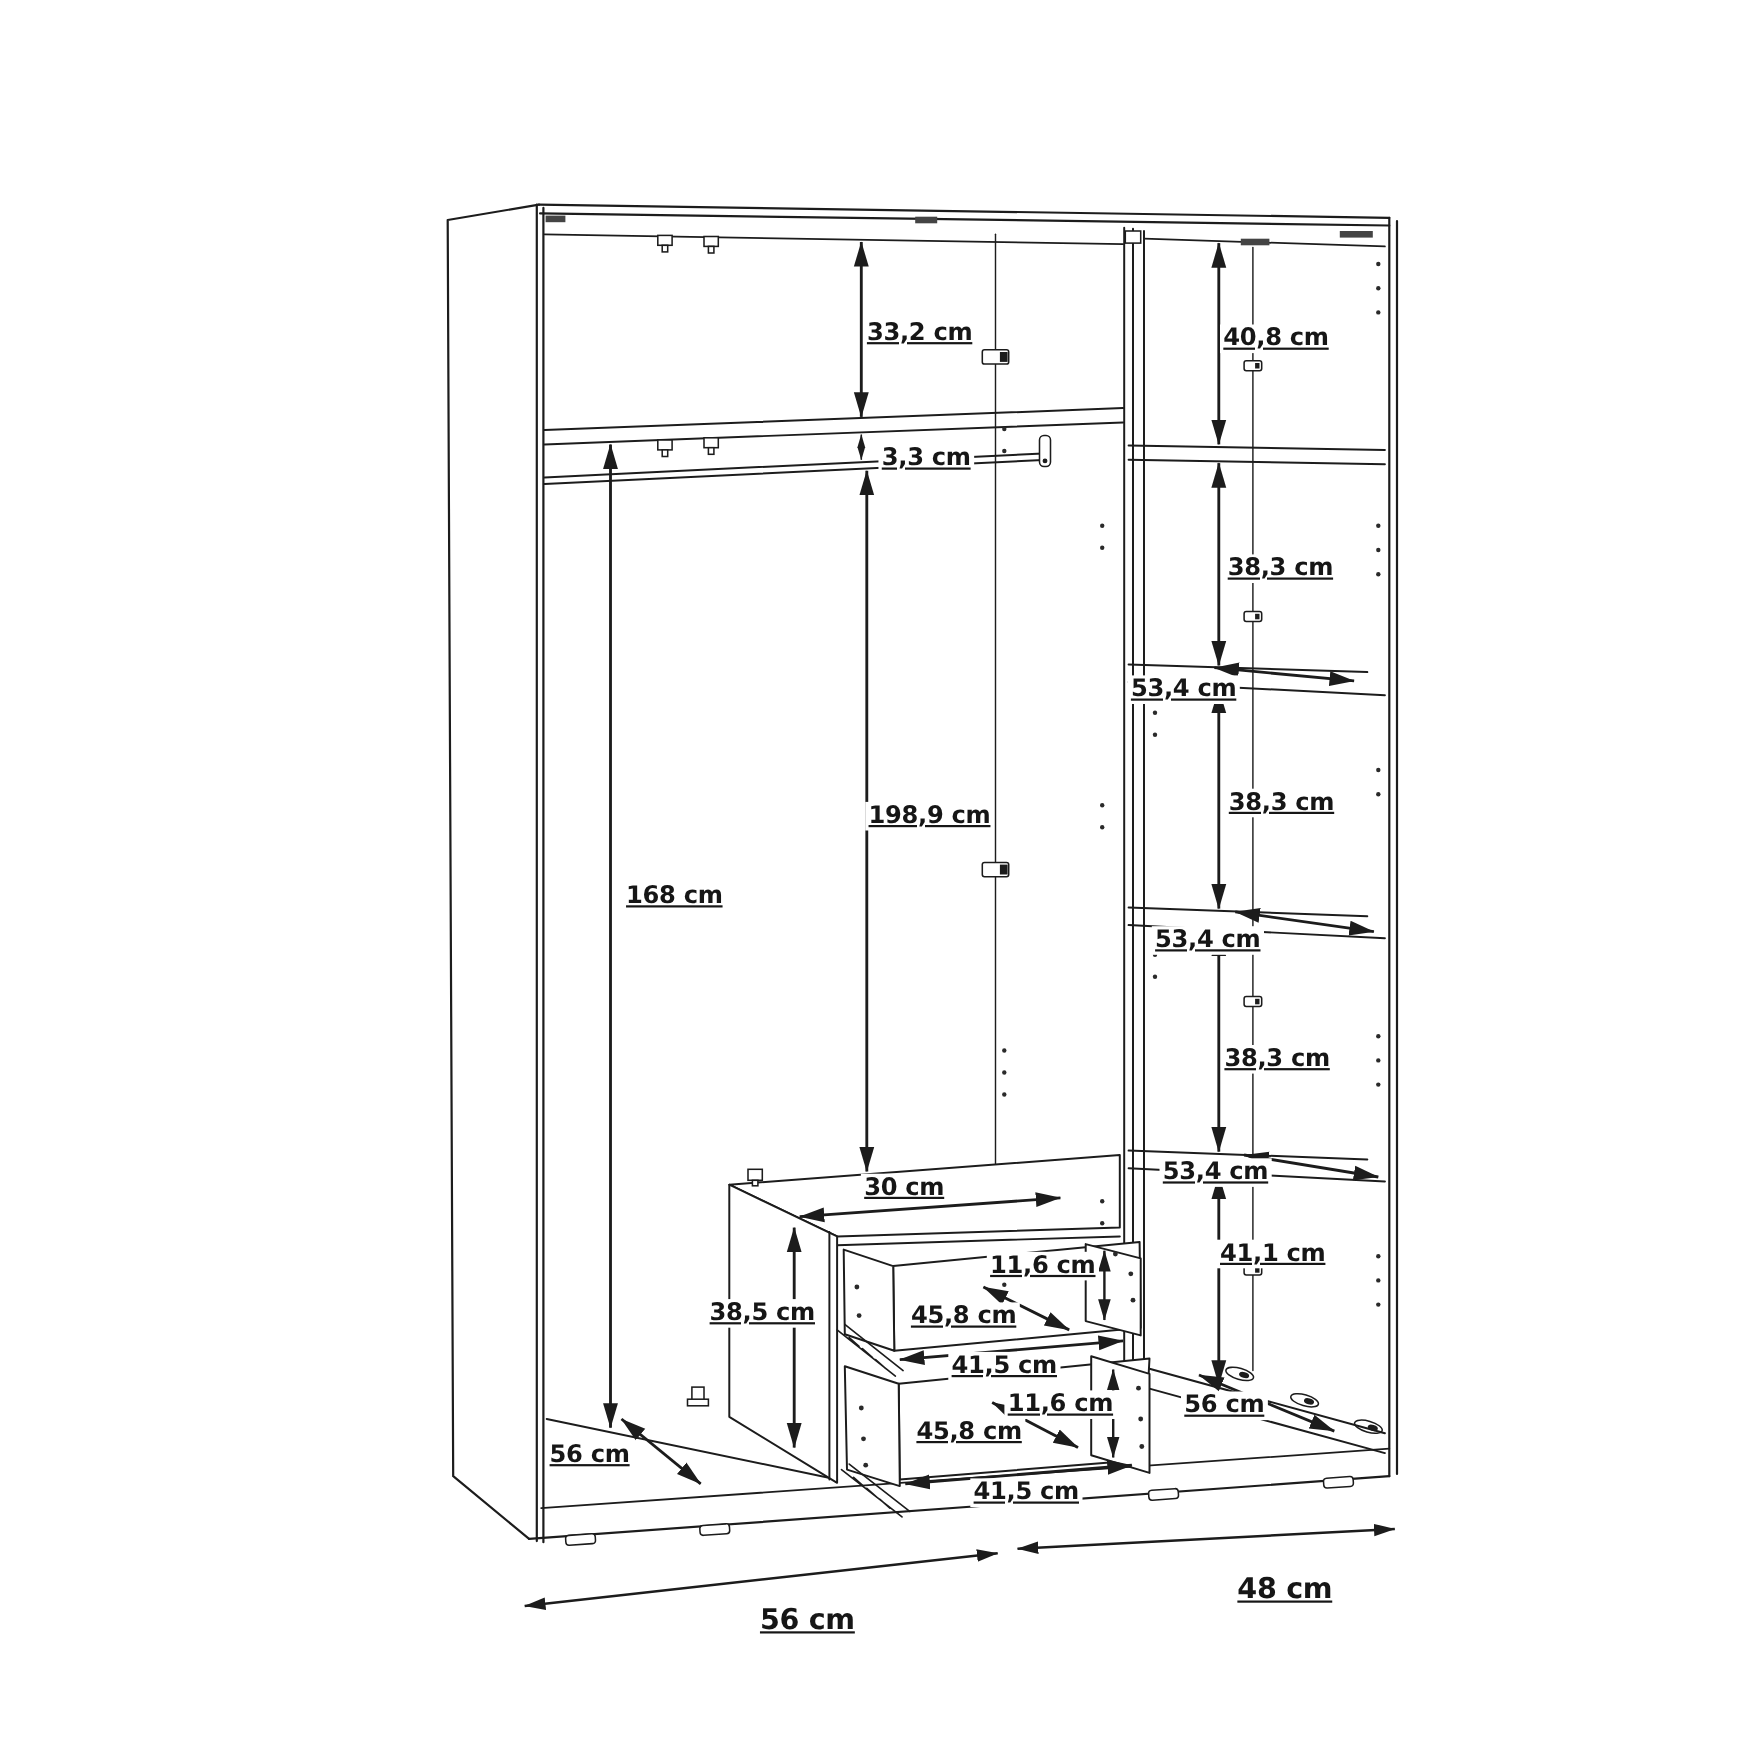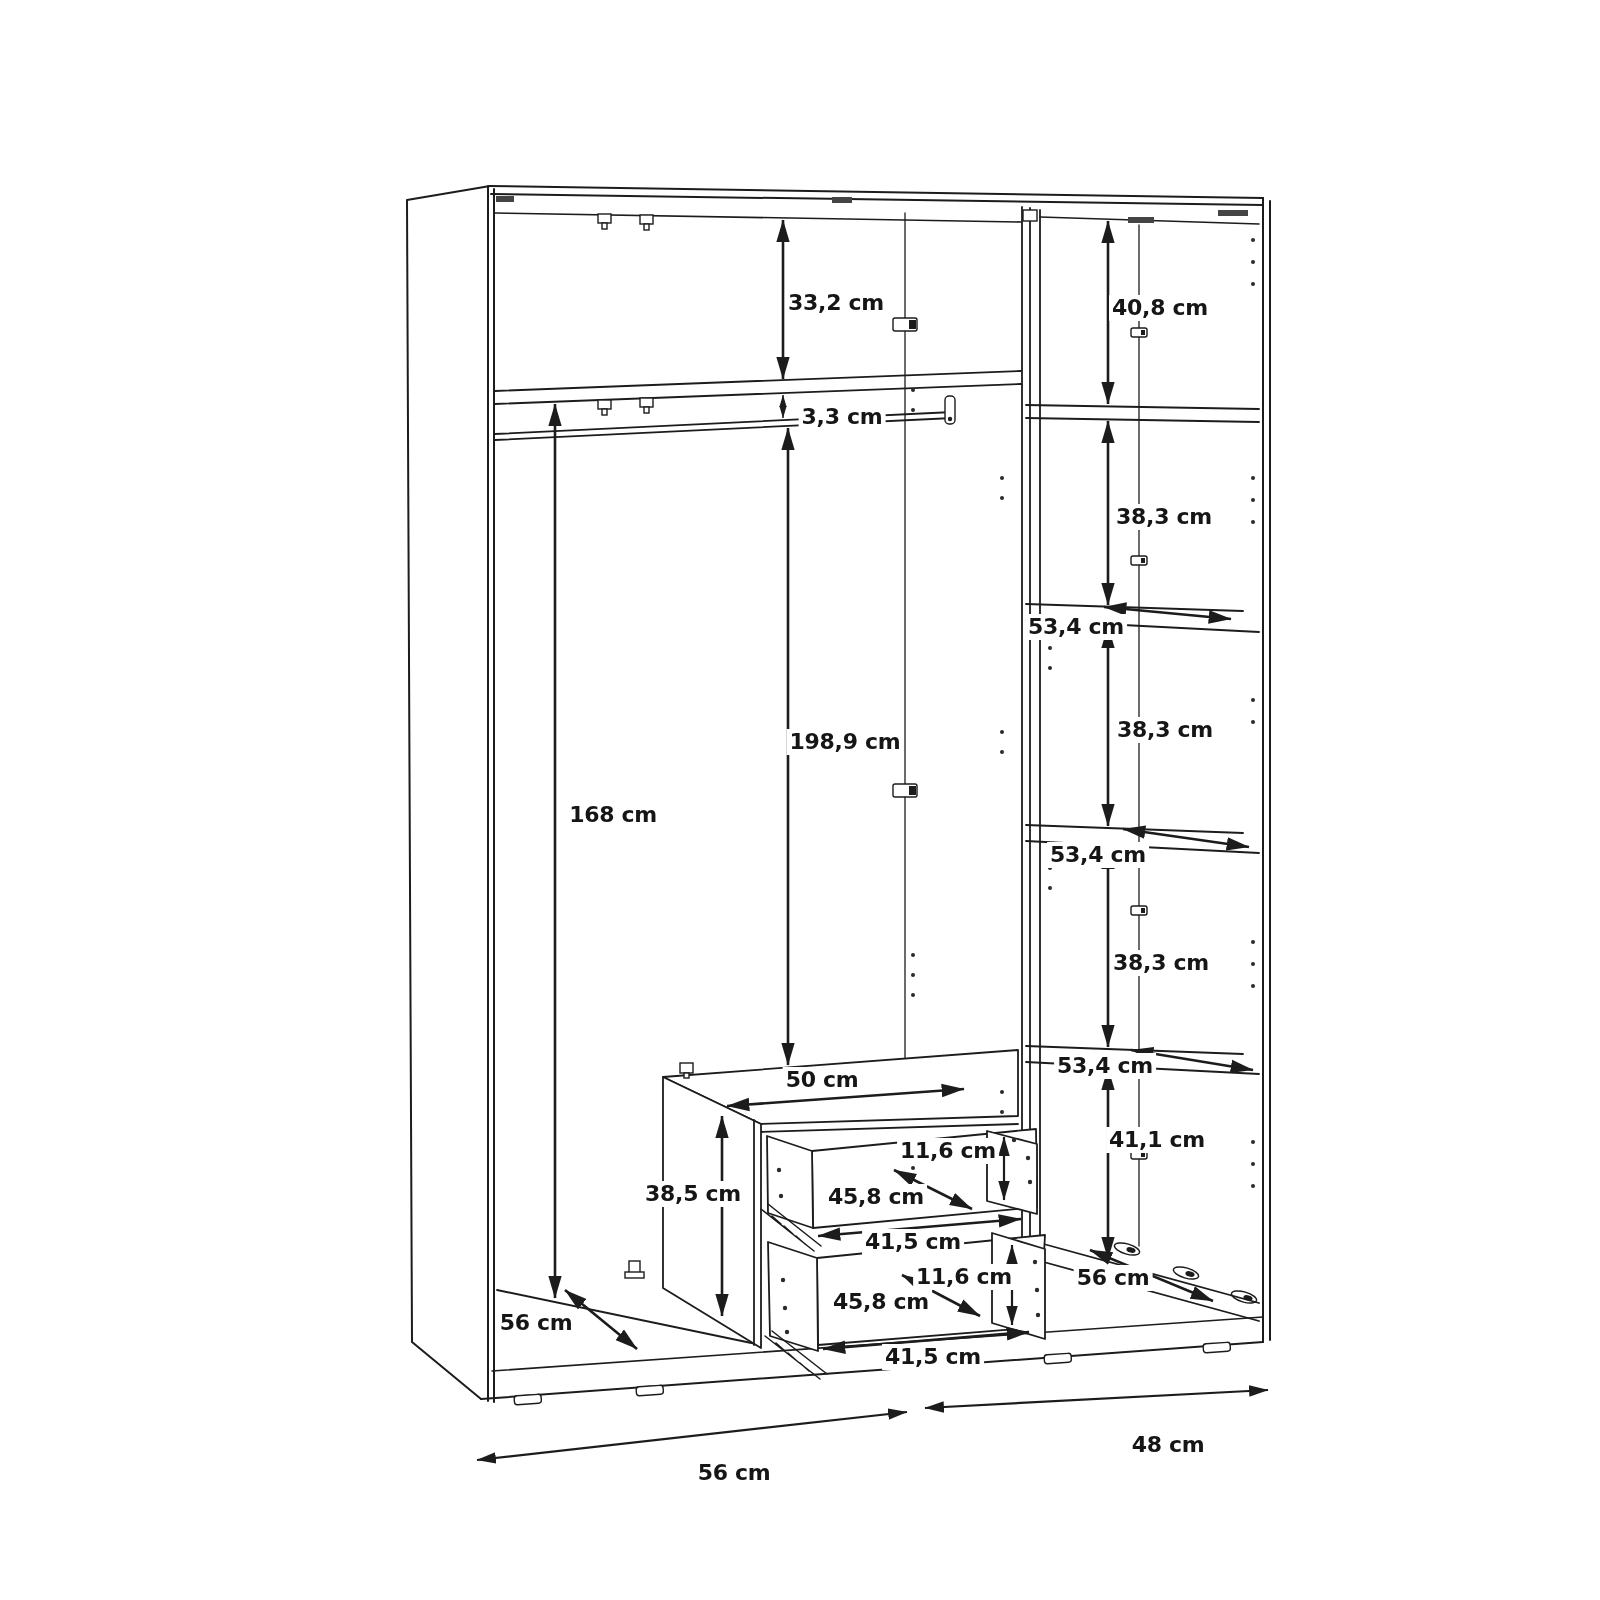--- a/index.html
+++ b/index.html
@@ -1,22 +1,22 @@
 <!DOCTYPE html>
 <html><head>
 <meta charset="utf-8">
 <style>
   html,body{margin:0;padding:0;background:#fff;}
   .stage{position:relative;width:1600px;height:1600px;background:#ffffff;overflow:hidden;
          font-family:"DejaVu Sans","Liberation Sans",sans-serif;}
   .stage svg{position:absolute;left:0;top:0;}
   .dim{position:absolute;transform:translate(-50%,-50%);white-space:nowrap;
        font-weight:700;font-size:22px;line-height:1;letter-spacing:-0.3px;
-       color:#161616;background:#ffffff;padding:2px 3px;}
-  .dim.small{font-size:22px;text-align:center;}
+       color:#161616;background:#ffffff;padding:2px 3px;text-decoration:underline;}
+  .dim.small{font-size:26px;text-align:center;}
 </style>
 </head>
 <body>
 
 <div class="stage">
 
 <svg width="1600" height="1600" viewBox="0 0 1600 1600">
   <defs>
     <marker id="ah" viewBox="0 0 9 6" refX="8.6" refY="3" markerWidth="9" markerHeight="6" orient="auto-start-reverse" markerUnits="strokeWidth">
       <path d="M0,0.4 L8.8,3 L0,5.6 Z" fill="#1c1c1c"></path>
@@ -223,21 +223,21 @@
 <div class="dim" style="left:845px;top:742px">198,9 cm</div>
 <div class="dim" style="left:1160px;top:308px">40,8 cm</div>
 <div class="dim" style="left:1164px;top:517px">38,3 cm</div>
 <div class="dim" style="left:1076px;top:627px">53,4 cm</div>
 <div class="dim" style="left:1165px;top:730px">38,3 cm</div>
 <div class="dim" style="left:1098px;top:855px">53,4 cm</div>
 <div class="dim" style="left:1161px;top:963px">38,3 cm</div>
 <div class="dim" style="left:1105px;top:1066px">53,4 cm</div>
 <div class="dim" style="left:1157px;top:1140px">41,1 cm</div>
 <div class="dim" style="left:1113px;top:1278px">56 cm</div>
-<div class="dim" style="left:822px;top:1080px">50 cm</div>
+<div class="dim" style="left:822px;top:1080px">30 cm</div>
 <div class="dim" style="left:693px;top:1194px">38,5 cm</div>
 <div class="dim" style="left:948px;top:1151px">11,6 cm</div>
 <div class="dim" style="left:876px;top:1197px">45,8 cm</div>
 <div class="dim" style="left:913px;top:1242px">41,5 cm</div>
 <div class="dim" style="left:964px;top:1277px">11,6 cm</div>
 <div class="dim" style="left:881px;top:1302px">45,8 cm</div>
 <div class="dim" style="left:933px;top:1357px">41,5 cm</div>
 <div class="dim" style="left:536px;top:1323px">56 cm</div>
 <div class="dim small" style="left:734px;top:1473px">56 cm</div>
 <div class="dim small" style="left:1168px;top:1445px">48 cm</div>

